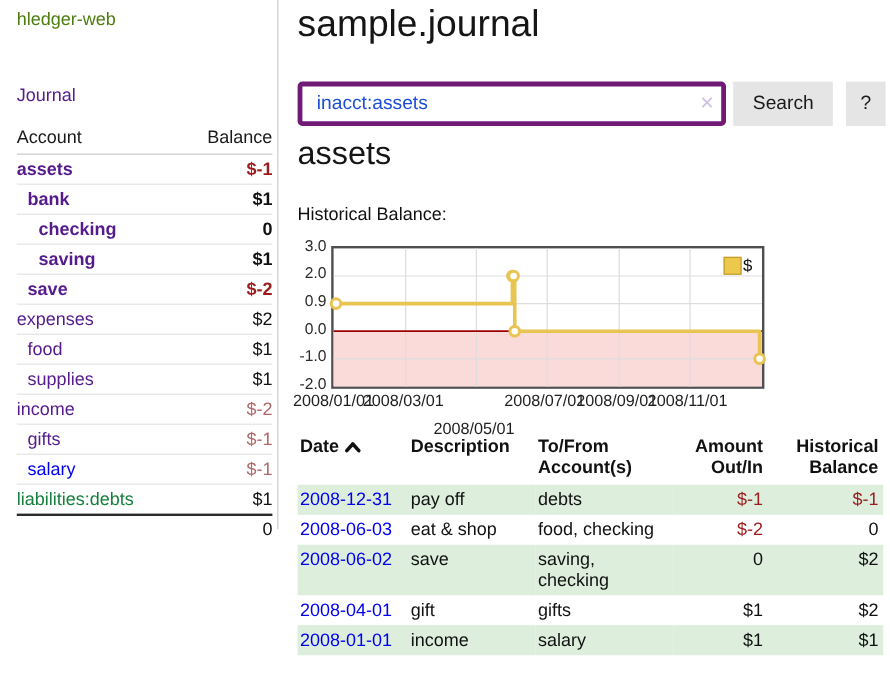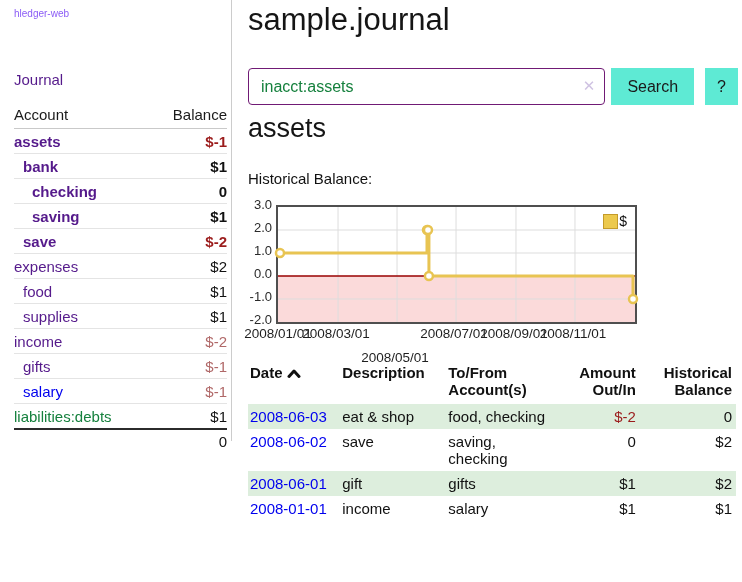--- a/index.html
+++ b/index.html
@@ -5,44 +5,44 @@
   html,body{margin:0;padding:0;}
   body{
     width:742px;height:582px;overflow:hidden;background:#fff;
     font-family:"Liberation Sans","DejaVu Sans",sans-serif;
     color:#111;position:relative;font-size:15px;
   }
   a{text-decoration:none;}
   
   .sidebar{position:absolute;left:0;top:0;width:232px;height:441px;
     border-right:1px solid #ccc;box-sizing:border-box;}
-  .brand{position:absolute;left:14px;top:8px;font-size:10px;color:#8b5cf6;}
+  .brand{position:absolute;left:14px;top:8px;font-size:15px;color:#4d7c0f;}
   .nav-journal{position:absolute;left:14px;top:71px;font-size:15px;color:#551a8b;}
   .acct-table{position:absolute;left:14px;top:104px;width:213px;}
   .acct-head{display:flex;justify-content:space-between;padding:2px 0 5px 0;
     border-bottom:1px solid #c9c9c9;font-size:15px;color:#1a1a1a;}
   .acct-row{display:flex;justify-content:space-between;align-items:center;
     padding:3px 0 2px 0;border-bottom:1px solid #e4e4e4;min-height:19px;}
   .acct-row:last-of-type{border-bottom:none;}
   .acct-row .name{color:#551a8b;}
   .acct-row .bal{text-align:right;}
   .acct-total{display:flex;justify-content:flex-end;border-top:2px solid #2b2b2b;
     padding:3px 0;font-size:15px;color:#111;}
   .bold{font-weight:bold;}
   
   .main{position:absolute;left:248px;top:0;width:490px;}
   .page-title{font-size:31px;font-weight:normal;margin:2px 0 12px 0;color:#151515;}
   .search-row{position:absolute;left:0;top:68px;width:490px;display:flex;align-items:center;}
   .search-box{position:relative;width:363px;}
-  .search-input{width:100%;box-sizing:border-box;height:37px;border:1px solid #701a75;
-    border-radius:4px;font-size:16px;padding:0 35px 0 12px;color:#15803d;
+  .search-input{width:100%;box-sizing:border-box;height:37px;border:4px solid #701a75;
+    border-radius:4px;font-size:16px;padding:0 35px 0 12px;color:#1d4ed8;
     font-family:"Liberation Sans","DejaVu Sans",sans-serif;outline:none;}
   .clear-x{position:absolute;right:10px;top:9px;font-size:15px;font-weight:bold;
     color:#cfc2e2;cursor:pointer;}
-  .btn{height:37px;background:#5eead4;border:none;border-radius:0;
+  .btn{height:37px;background:#e5e5e5;border:none;border-radius:0;
     font-size:16px;color:#1a1a1a;font-family:inherit;cursor:pointer;}
   .btn-search{margin-left:6px;padding:0 16px;}
   .btn-help{margin-left:11px;padding:0 12px;}
   .acct-heading{position:absolute;left:0;top:113px;font-size:27px;font-weight:normal;color:#151515;margin:0;}
   .chart-label{position:absolute;left:0;top:170px;font-size:15px;font-weight:normal;color:#111;}
   
   .chart{position:absolute;left:-4px;top:196px;width:494px;height:148px;}
   .plot{position:absolute;left:32px;top:9px;width:357px;height:115px;
     border:2px solid #4f4f4f;background:#fff;}
   .plot svg{position:absolute;left:0;top:0;overflow:visible;}
@@ -144,21 +144,21 @@
     <button class="btn btn-help">?</button>
   </div>
 
   <h2 class="acct-heading">assets</h2>
   <div class="chart-label">Historical Balance:</div>
 
   <div class="chart">
     <div id="yticks">
         <span class="ytick" style="top: 1px;">3.0</span>
         <span class="ytick" style="top: 24px;">2.0</span>
-        <span class="ytick" style="top: 47px;">1.0</span>
+        <span class="ytick" style="top: 47px;">0.9</span>
         <span class="ytick" style="top: 70px;">0.0</span>
         <span class="ytick" style="top: 93px;">-1.0</span>
         <span class="ytick" style="top: 116px; text-align: right;">-2.0</span>
       </div>
     <div class="plot">
       <svg id="plot-svg" width="357" height="115">
           <rect x="0" y="69" width="357" height="46" fill="#fbdada"></rect>
           <line x1="0" y1="23" x2="357" y2="23" stroke="#dddddd" stroke-width="1"></line>
           <line x1="0" y1="46" x2="357" y2="46" stroke="#dddddd" stroke-width="1"></line>
           <line x1="0" y1="92" x2="357" y2="92" stroke="#dddddd" stroke-width="1"></line>
@@ -197,36 +197,43 @@
                 <path d="M2 8.5 L7 3 L12 8.5" fill="none" stroke="#111" stroke-width="3" stroke-linecap="round" stroke-linejoin="round"></path>
               </svg></span></th>
         <th style="width:104px">Description</th>
         <th style="width:116px">To/From Account(s)</th>
         <th class="num" style="width:76px">Amount Out/In</th>
         <th class="num" style="width:95px">Historical Balance</th>
       </tr>
     </thead>
     <tbody id="register-body">
         <tr>
+          <td class="datecell"><a href="#">2008-12-31</a></td>
+          <td>pay off</td>
+          <td class="acctscell">debts</td>
+          <td class="num neg">$-1</td>
+          <td class="num neg">$-1</td>
+        </tr>
+        <tr>
           <td class="datecell"><a href="#">2008-06-03</a></td>
           <td>eat &amp; shop</td>
           <td class="acctscell">food, checking</td>
           <td class="num neg">$-2</td>
           <td class="num">0</td>
         </tr>
         <tr>
           <td class="datecell"><a href="#">2008-06-02</a></td>
           <td>save</td>
           <td class="acctscell">saving,
 checking</td>
           <td class="num">0</td>
           <td class="num">$2</td>
         </tr>
         <tr>
-          <td class="datecell"><a href="#">2008-06-01</a></td>
+          <td class="datecell"><a href="#">2008-04-01</a></td>
           <td>gift</td>
           <td class="acctscell">gifts</td>
           <td class="num">$1</td>
           <td class="num">$2</td>
         </tr>
         <tr>
           <td class="datecell"><a href="#">2008-01-01</a></td>
           <td>income</td>
           <td class="acctscell">salary</td>
           <td class="num">$1</td>

